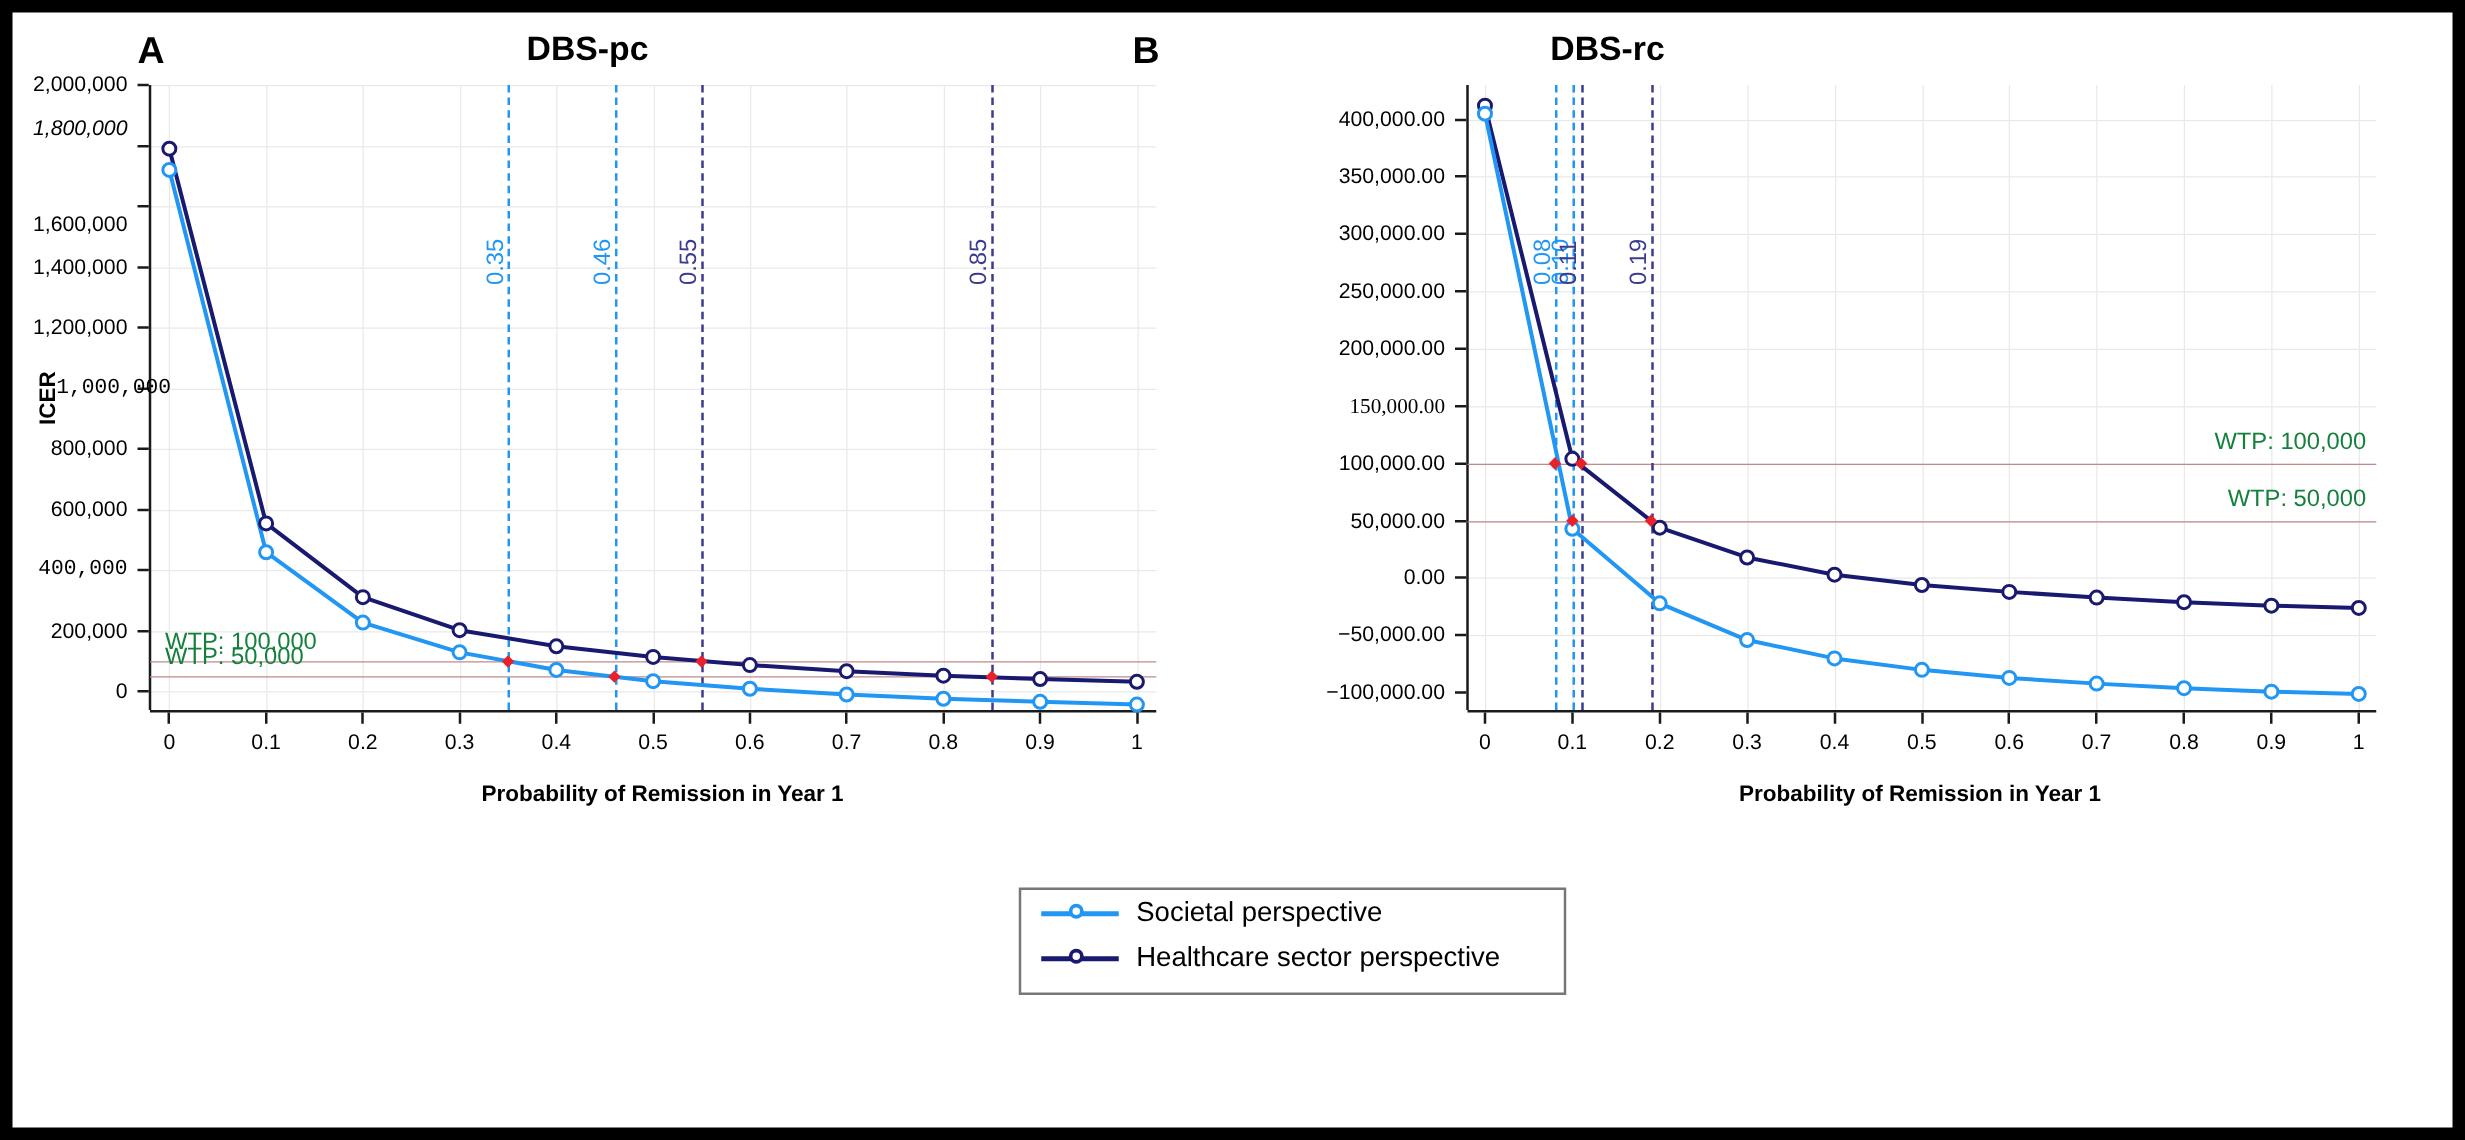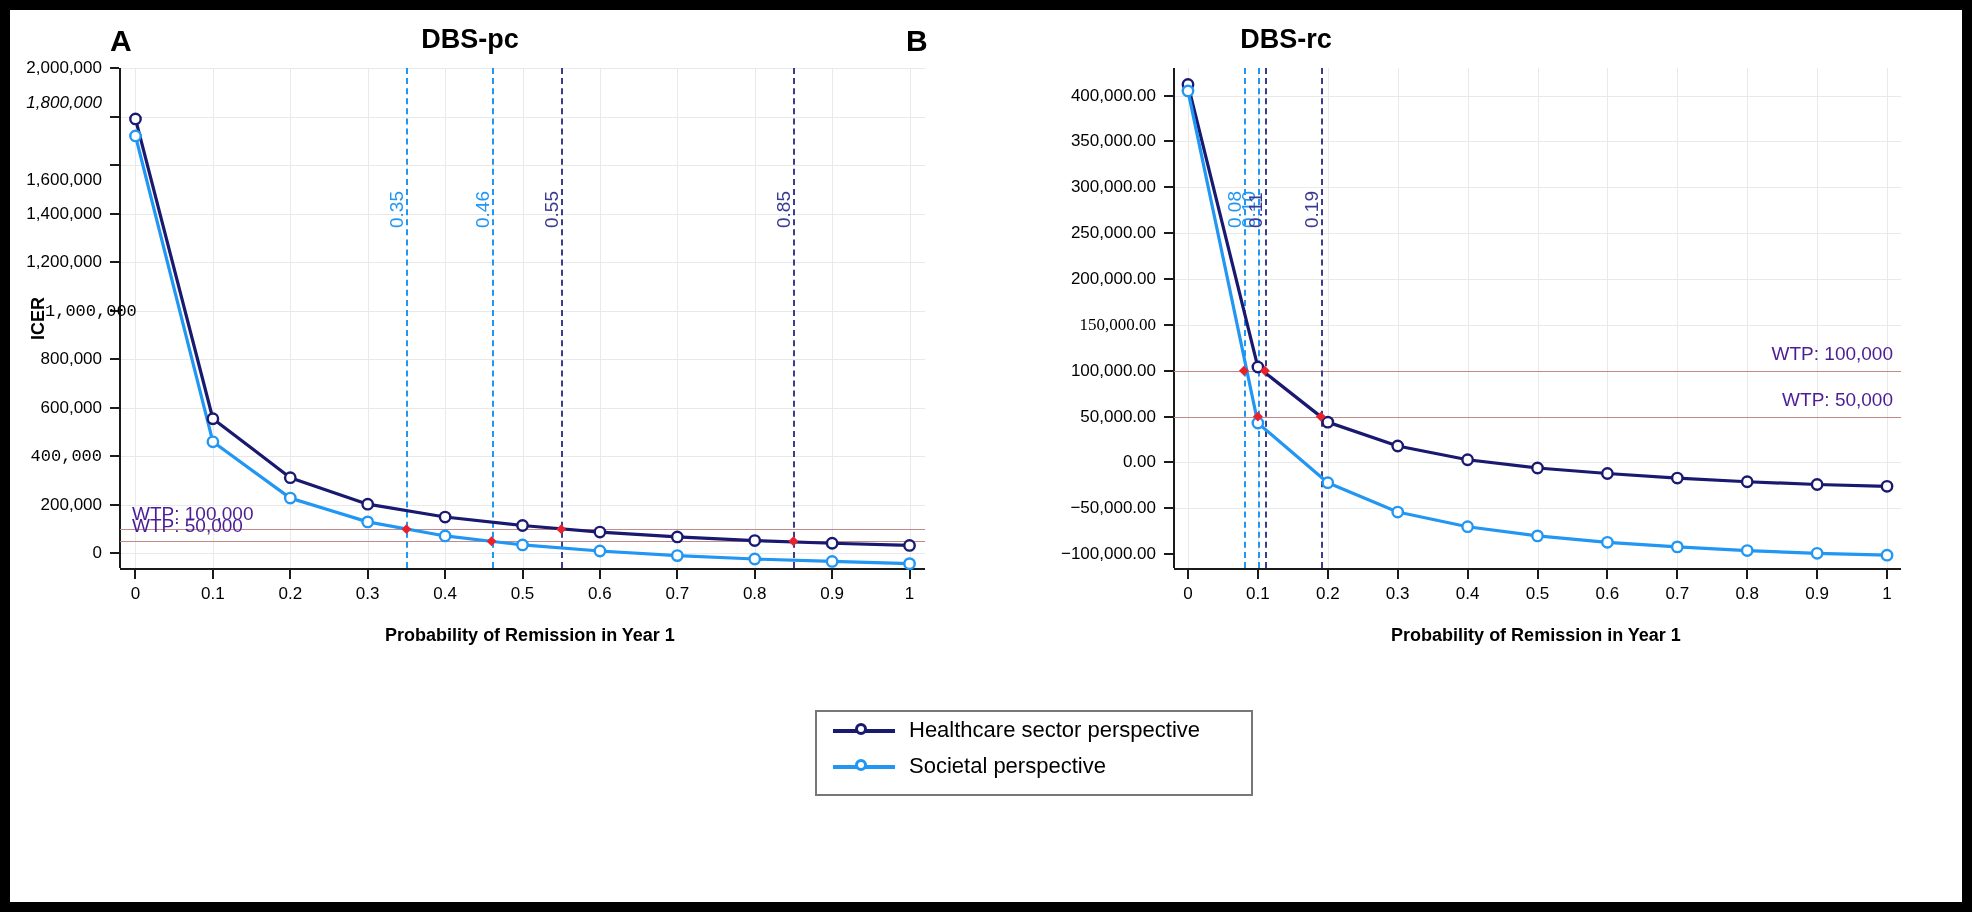--- a/index.html
+++ b/index.html
@@ -31,21 +31,21 @@
 
   .axis-title-x{position:absolute;font-size:18px;font-weight:bold;color:#000;text-align:center;white-space:nowrap;}
   .axis-title-y{position:absolute;font-size:18px;font-weight:bold;color:#000;white-space:nowrap;
      transform-origin:left top;transform:rotate(-90deg);}
 
   .vline{position:absolute;width:0;border-left:2px dashed;top:0;bottom:0;}
   .vline-label{position:absolute;font-size:19px;font-weight:500;white-space:nowrap;
      transform-origin:left top;transform:rotate(-90deg);}
 
   .wtp-line{position:absolute;height:1px;left:0;right:0;background:#c08a8a;}
-  .wtp-label{position:absolute;font-size:19px;color:#4c1d95;white-space:nowrap;}
+  .wtp-label{position:absolute;font-size:19px;color:#15803d;white-space:nowrap;}
 
   svg.series{position:absolute;left:0;top:0;overflow:visible;}
 
   #legend{position:absolute;border:2px solid #777;background:#fff;box-sizing:border-box;}
   .legend-row{display:flex;align-items:center;height:36px;padding-left:16px;}
   .legend-mark{width:62px;height:20px;position:relative;margin-right:14px;flex:0 0 auto;}
   .legend-mark .lm-line{position:absolute;top:9px;left:0;width:62px;height:4px;}
   .legend-mark .lm-dot{position:absolute;top:3px;left:22px;width:12px;height:12px;border-radius:50%;
      background:#fff;box-sizing:border-box;border-width:3px;border-style:solid;}
   .legend-text{font-size:22px;color:#000;white-space:nowrap;}
@@ -288,28 +288,28 @@
             <rect x="80.38461538461539" y="345.1238532110092" width="7" height="7" fill="#e8212b" transform="rotate(45 83.88461538461539 348.6238532110092)"></rect>
             <rect x="87.375" y="299.2522935779816" width="7" height="7" fill="#e8212b" transform="rotate(45 90.875 302.7522935779816)"></rect>
             <rect x="143.2980769230769" y="345.1238532110092" width="7" height="7" fill="#e8212b" transform="rotate(45 146.7980769230769 348.6238532110092)"></rect>
           </svg>
         </div>
     </div>
 
     <div id="legend" style="left: 805px; top: 700px; width: 438px; height: 86px;">
         <div class="legend-row">
           <span class="legend-mark">
+            <span class="lm-line" style="background: rgb(33, 150, 243);"></span>
+            <span class="lm-dot" style="border-color: rgb(33, 150, 243);"></span>
+          </span>
+          <span class="legend-text">Societal perspective</span>
+        </div>
+        <div class="legend-row">
+          <span class="legend-mark">
             <span class="lm-line" style="background: rgb(25, 25, 112);"></span>
             <span class="lm-dot" style="border-color: rgb(25, 25, 112);"></span>
           </span>
           <span class="legend-text">Healthcare sector perspective</span>
         </div>
-        <div class="legend-row">
-          <span class="legend-mark">
-            <span class="lm-line" style="background: rgb(33, 150, 243);"></span>
-            <span class="lm-dot" style="border-color: rgb(33, 150, 243);"></span>
-          </span>
-          <span class="legend-text">Societal perspective</span>
-        </div>
       </div>
 
   </div>
 </div>
 
 </body></html>

